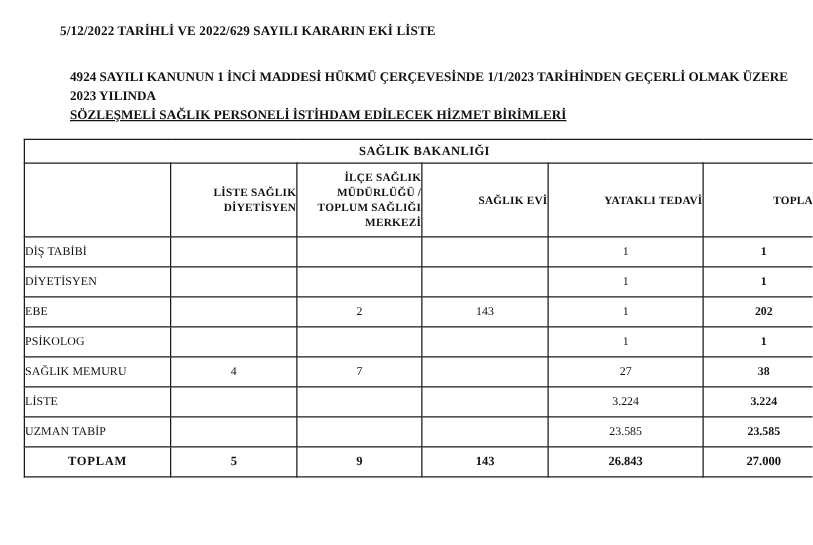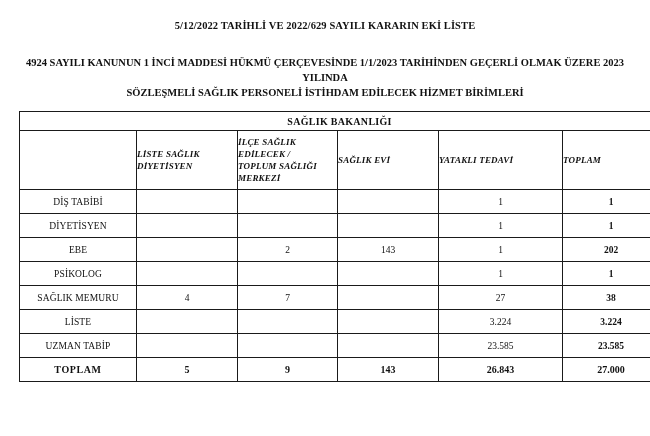--- a/index.html
+++ b/index.html
@@ -17,42 +17,44 @@
   }
 
   .page {
     width: 650px;
     height: 436px;
     position: relative;
     box-sizing: border-box;
   }
 
   .title-block {
-    text-align: center;
+    text-align: left;
     padding-top: 20px;
+    margin-left: 48px;
   }
 
   .doc-title-1 {
     font-size: 10.5px;
     font-weight: bold;
     letter-spacing: 0.1px;
     line-height: 1.2;
     color: #111;
   }
 
   .doc-title-2 {
     margin-top: 22px;
     font-size: 10.5px;
     font-weight: bold;
     line-height: 1.45;
     color: #111;
     padding: 0 8px;
   }
   .doc-title-2 .line2 {
     display: block;
+    text-decoration: underline;
   }
 
   
   .table-wrap {
     position: absolute;
     left: 19px;
     top: 111px;
     width: 640px;
   }
 
@@ -80,36 +82,35 @@
   .bank-row th {
     height: 18px;
     text-align: center;
     font-weight: bold;
     font-size: 10px;
     letter-spacing: 0.3px;
   }
 
   .head-row th {
     height: 58px;
-    text-align: left;
+    text-align: right;
     font-weight: bold;
     font-size: 9px;
     line-height: 1.35;
     letter-spacing: 0.2px;
     padding: 2px 3px;
-    font-style: italic;
   }
   .head-row th.blank { border-bottom: 1px solid #1a1a1a; }
 
   .head-row th span { display: block; }
 
   tbody tr { height: 24px; }
 
   td.rowlabel {
-    text-align: center;
+    text-align: left;
     padding-left: 7px;
     font-size: 9.5px;
     letter-spacing: 0.1px;
   }
 
   td.num {
     text-align: center;
     font-size: 9.5px;
   }
 
@@ -162,21 +163,21 @@
           <th colspan="6">SAĞLIK BAKANLIĞI</th>
         </tr>
         <tr class="head-row">
           <th class="blank"></th>
           <th>
             <span>LİSTE SAĞLIK</span>
             <span>DİYETİSYEN</span>
           </th>
           <th>
             <span>İLÇE SAĞLIK</span>
-            <span>EDİLECEK /</span>
+            <span>MÜDÜRLÜĞÜ /</span>
             <span>TOPLUM SAĞLIĞI</span>
             <span>MERKEZİ</span>
           </th>
           <th>
             <span>SAĞLIK EVİ</span>
           </th>
           <th>
             <span>YATAKLI TEDAVİ</span>
           </th>
           <th>

